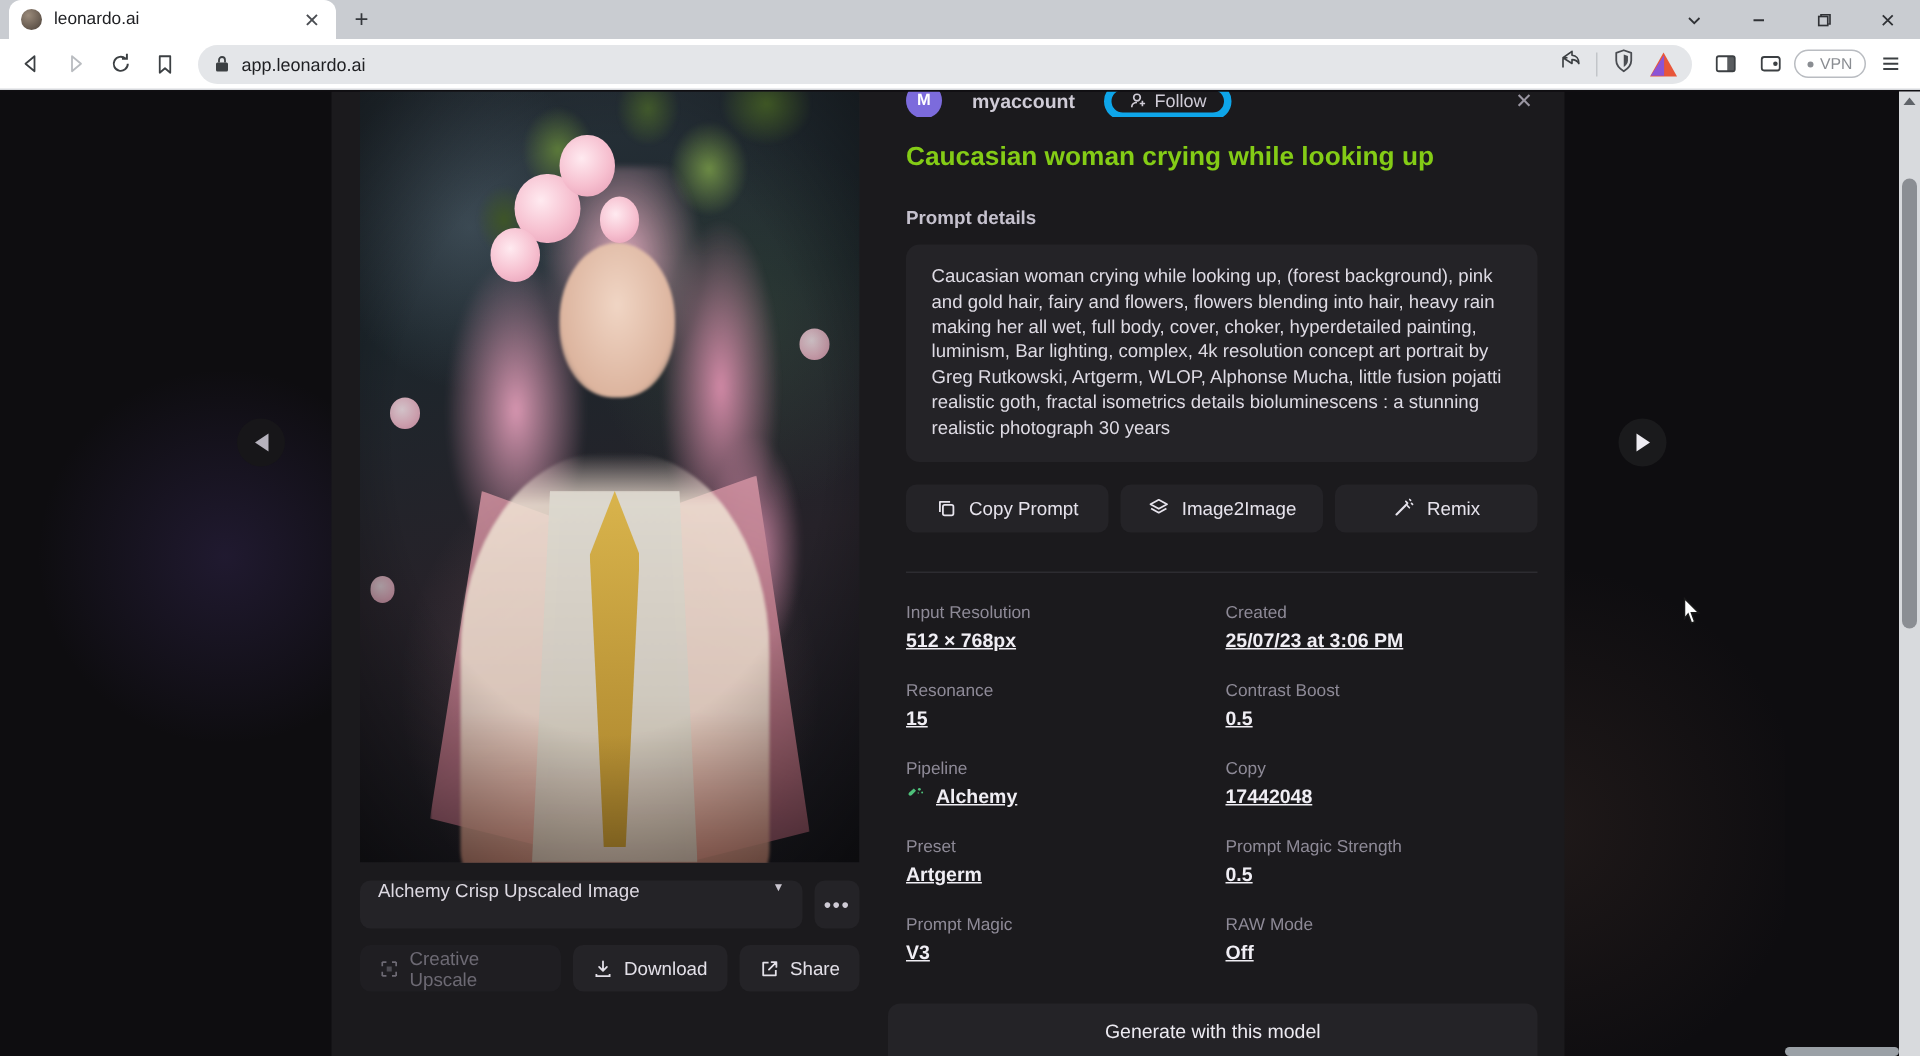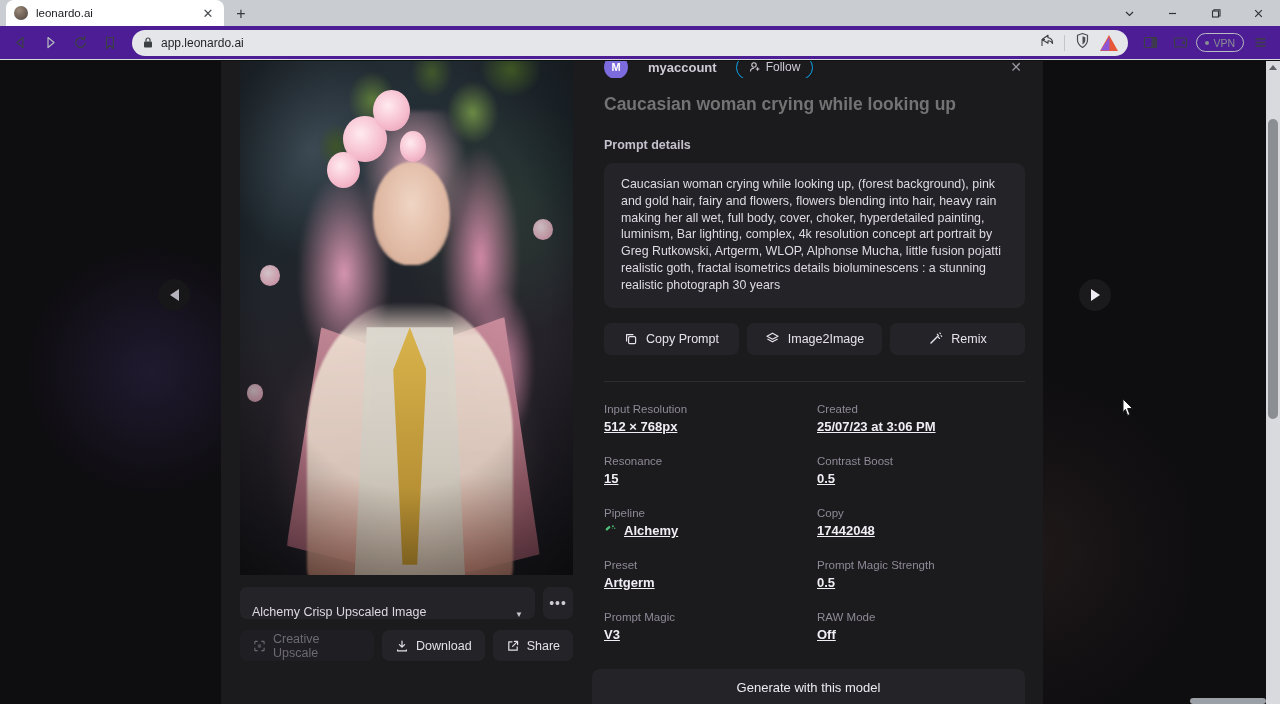--- a/index.html
+++ b/index.html
@@ -45,21 +45,21 @@
     position: absolute; right: 0; top: 0; height: 26px;
     display: flex; align-items: center;
   }
   .winbtn {
     width: 43px; height: 26px; display: flex; align-items: center;
     justify-content: center; color: #303236; font-size: 12px; cursor: pointer;
   }
   .winbtn svg { display: block; }
 
   .toolbar {
-    height: 34px; background: #4c1d95;
+    height: 34px; background: #ffffff;
     display: flex; align-items: center; padding: 0 6px; gap: 2px;
     border-bottom: 1px solid #d7d9dd;
   }
   .tbbtn {
     width: 28px; height: 28px; display: flex; align-items: center;
     justify-content: center; color: #3c4043; cursor: pointer; border-radius: 4px;
   }
   .tbbtn.disabled { color: #b9bcc0; }
   .urlbar {
     flex: 1 1 auto; height: 26px; background: #e4e6e9;
@@ -183,21 +183,21 @@
   }
   .art-vignette {
     position: absolute; inset: 0;
     background: radial-gradient(ellipse 78% 70% at 50% 45%, rgba(0,0,0,0) 55%, rgba(0,0,0,.55) 100%);
   }
 
   
   .selrow { display: flex; align-items: center; gap: 8px; margin-top: 12px; width: 333px; }
   .select {
     flex: 1 1 auto; height: 32px; background: #242327; border-radius: 7px;
-    display: flex; align-items: flex-end; padding: 0 12px;
+    display: flex; align-items: flex-start; padding: 0 12px;
     color: #ddd9e2; font-size: 12.5px; cursor: pointer;
   }
   .select .caret { margin-left: auto; font-size: 8px; color: #c9c5cf; }
   .dots {
     width: 30px; height: 32px; background: #242327; border-radius: 7px;
     display: flex; align-items: center; justify-content: center;
     color: #cfcbd5; font-size: 14px; letter-spacing: 1px; cursor: pointer;
   }
   .btnrow { display: flex; gap: 8px; margin-top: 11px; width: 333px; }
   .lbtn {
@@ -214,30 +214,30 @@
     display: flex; align-items: center; gap: 9px; height: 22px;
     margin-top: -5px; overflow: hidden;
   }
   .avatar {
     width: 24px; height: 24px; border-radius: 50%;
     background: #7c6bdc; color: #fff; font-size: 11px;
     display: flex; align-items: center; justify-content: center; font-weight: bold;
   }
   .author-name { font-size: 13px; color: #cfcbd6; font-weight: bold; margin-left: 11px; }
   .follow {
-    height: 25px; border: 1px solid #0ea5e9; border-radius: 13px;
+    height: 25px; border: 5px solid #0ea5e9; border-radius: 13px;
     display: flex; align-items: center; gap: 5px; padding: 0 12px;
     color: #cfcbd6; font-size: 12px; margin-left: 10px; cursor: pointer;
   }
   .modal-close {
     margin-left: auto; color: #9a96a2; font-size: 14px; cursor: pointer;
     width: 18px; height: 18px; display:flex; align-items:center; justify-content:center;
   }
 
-  .title { font-size: 17.5px; color: #737373; font-weight: bold; margin-top: 16px; }
+  .title { font-size: 17.5px; color: #84cc16; font-weight: bold; margin-top: 16px; }
   .subhead { font-size: 12.5px; color: #c5c1cd; font-weight: bold; margin-top: 23px; }
   .promptbox {
     margin-top: 11px; background: #242327; border-radius: 9px;
     padding: 13px 17px 14px 17px;
   }
   .prompt-text { font-size: 12.4px; line-height: 16.8px; color: #dedbe4; }
 
   .actions { display: flex; gap: 8px; margin-top: 15px; }
   .abtn {
     flex: 1 1 0; height: 32px; background: #242327; border-radius: 7px;

